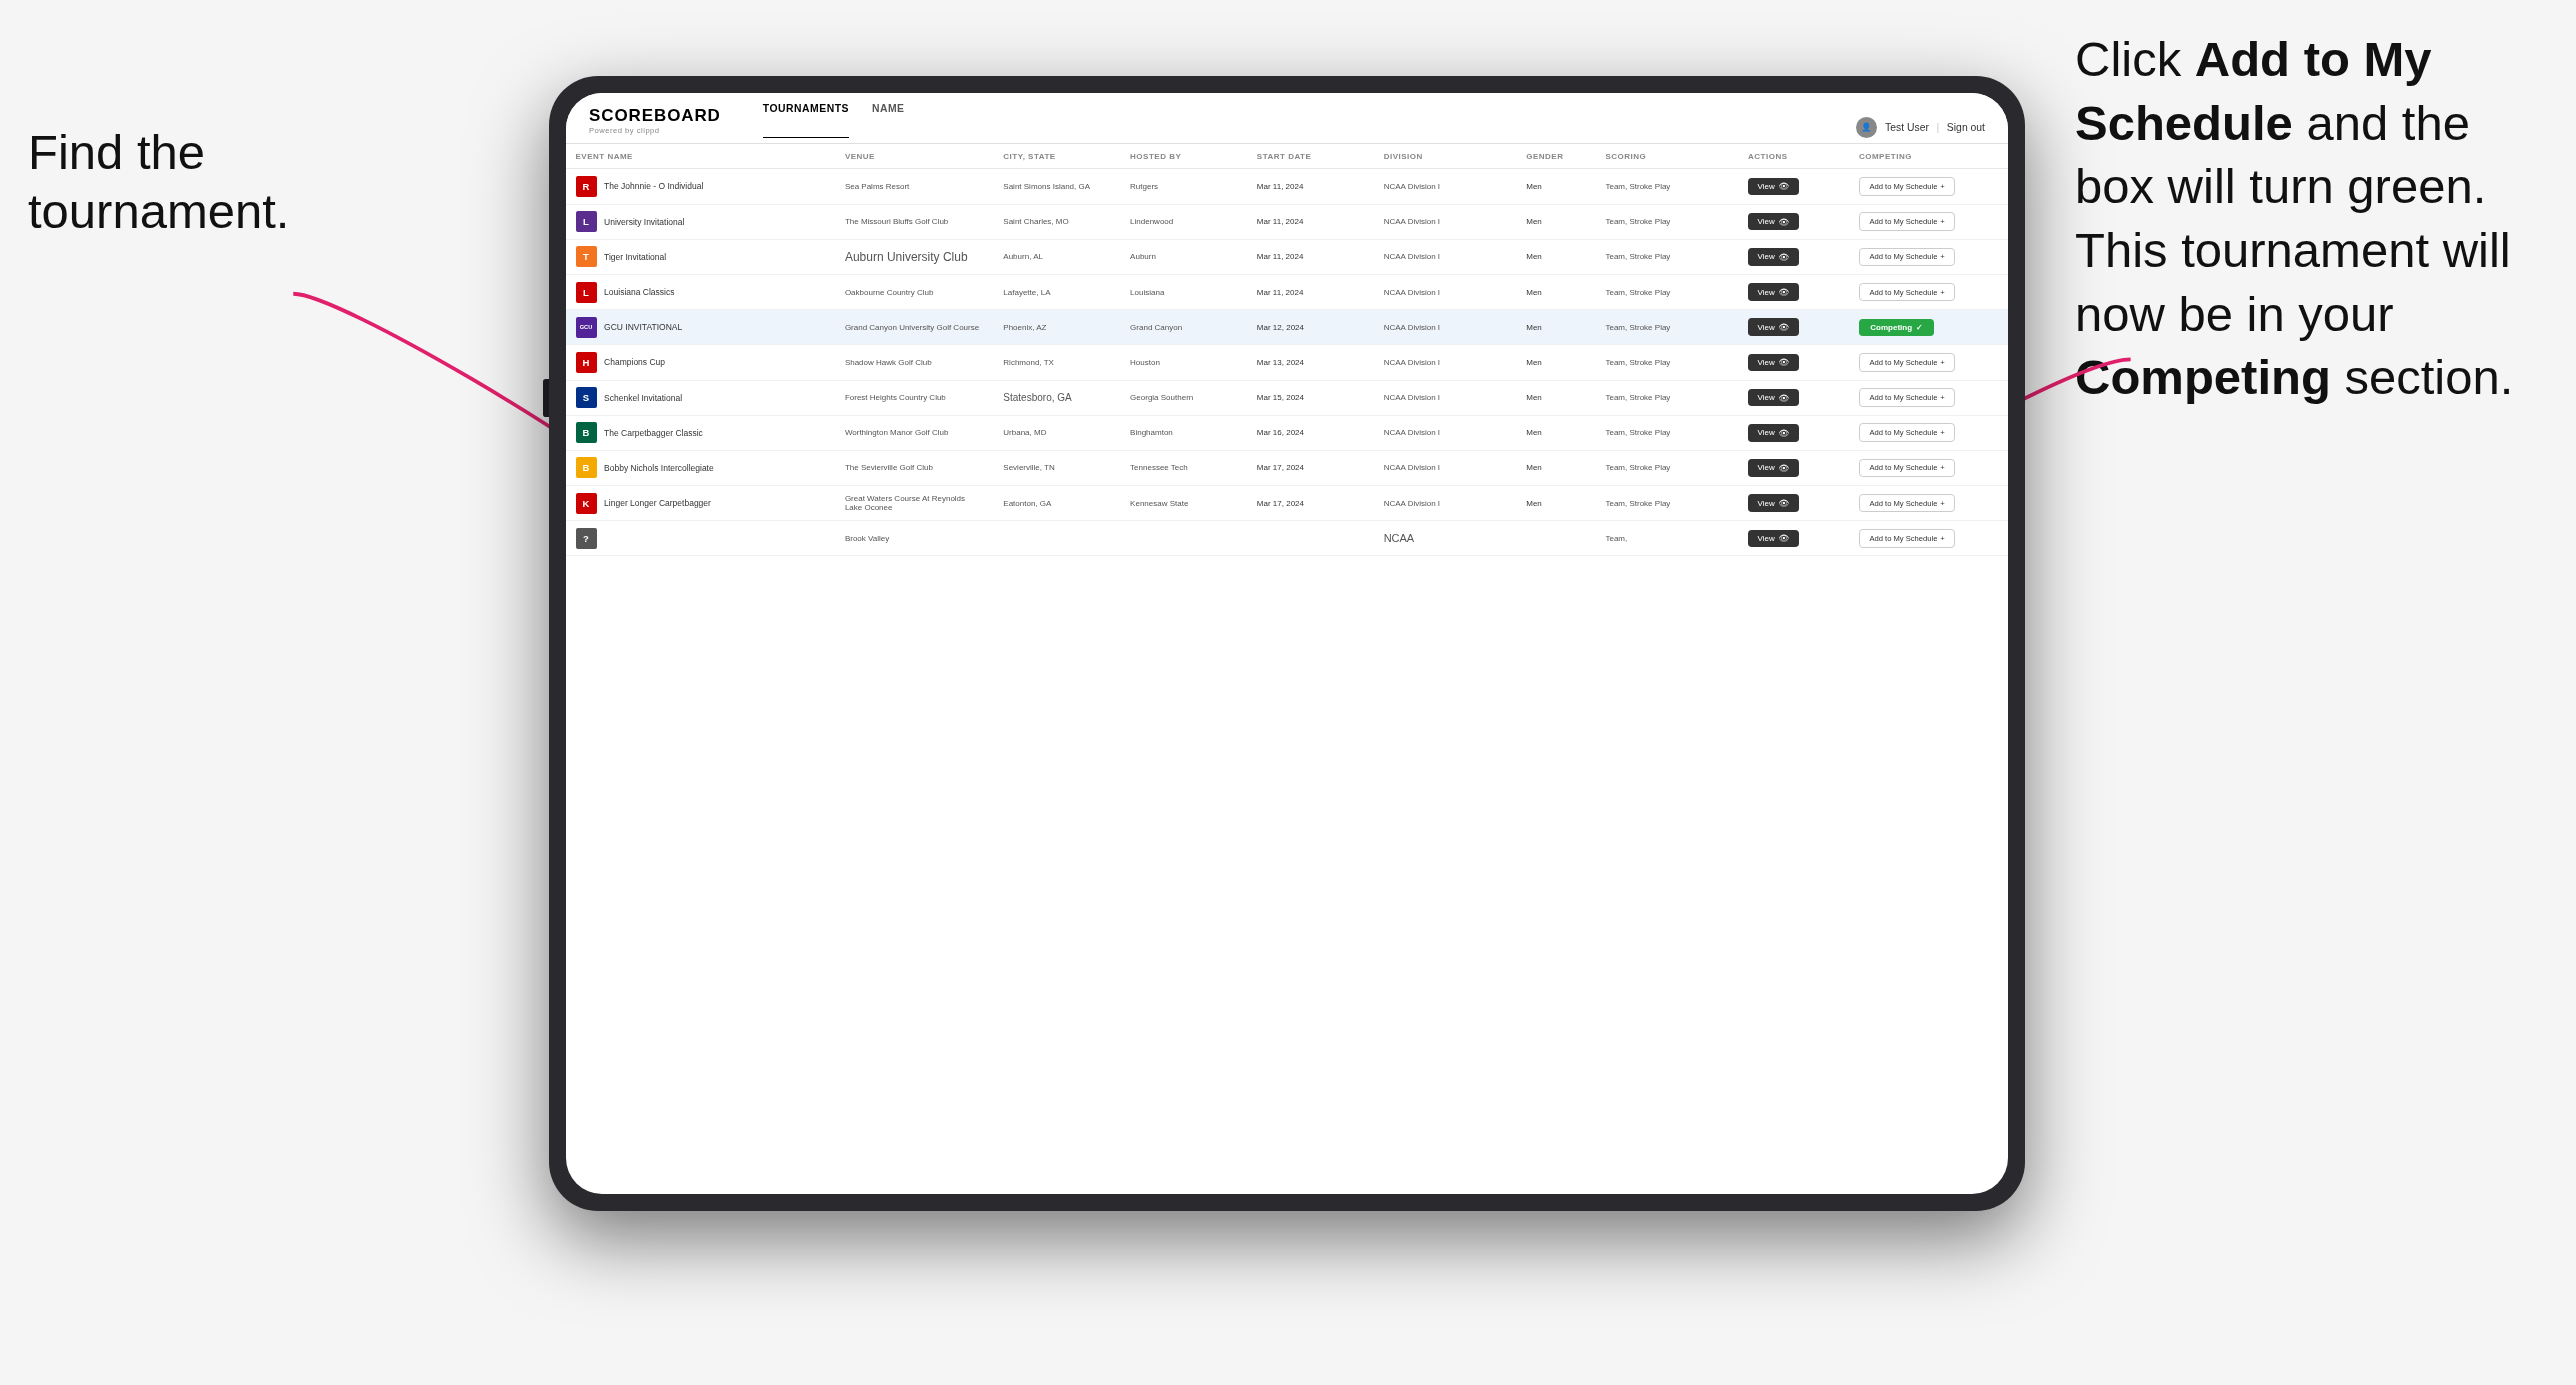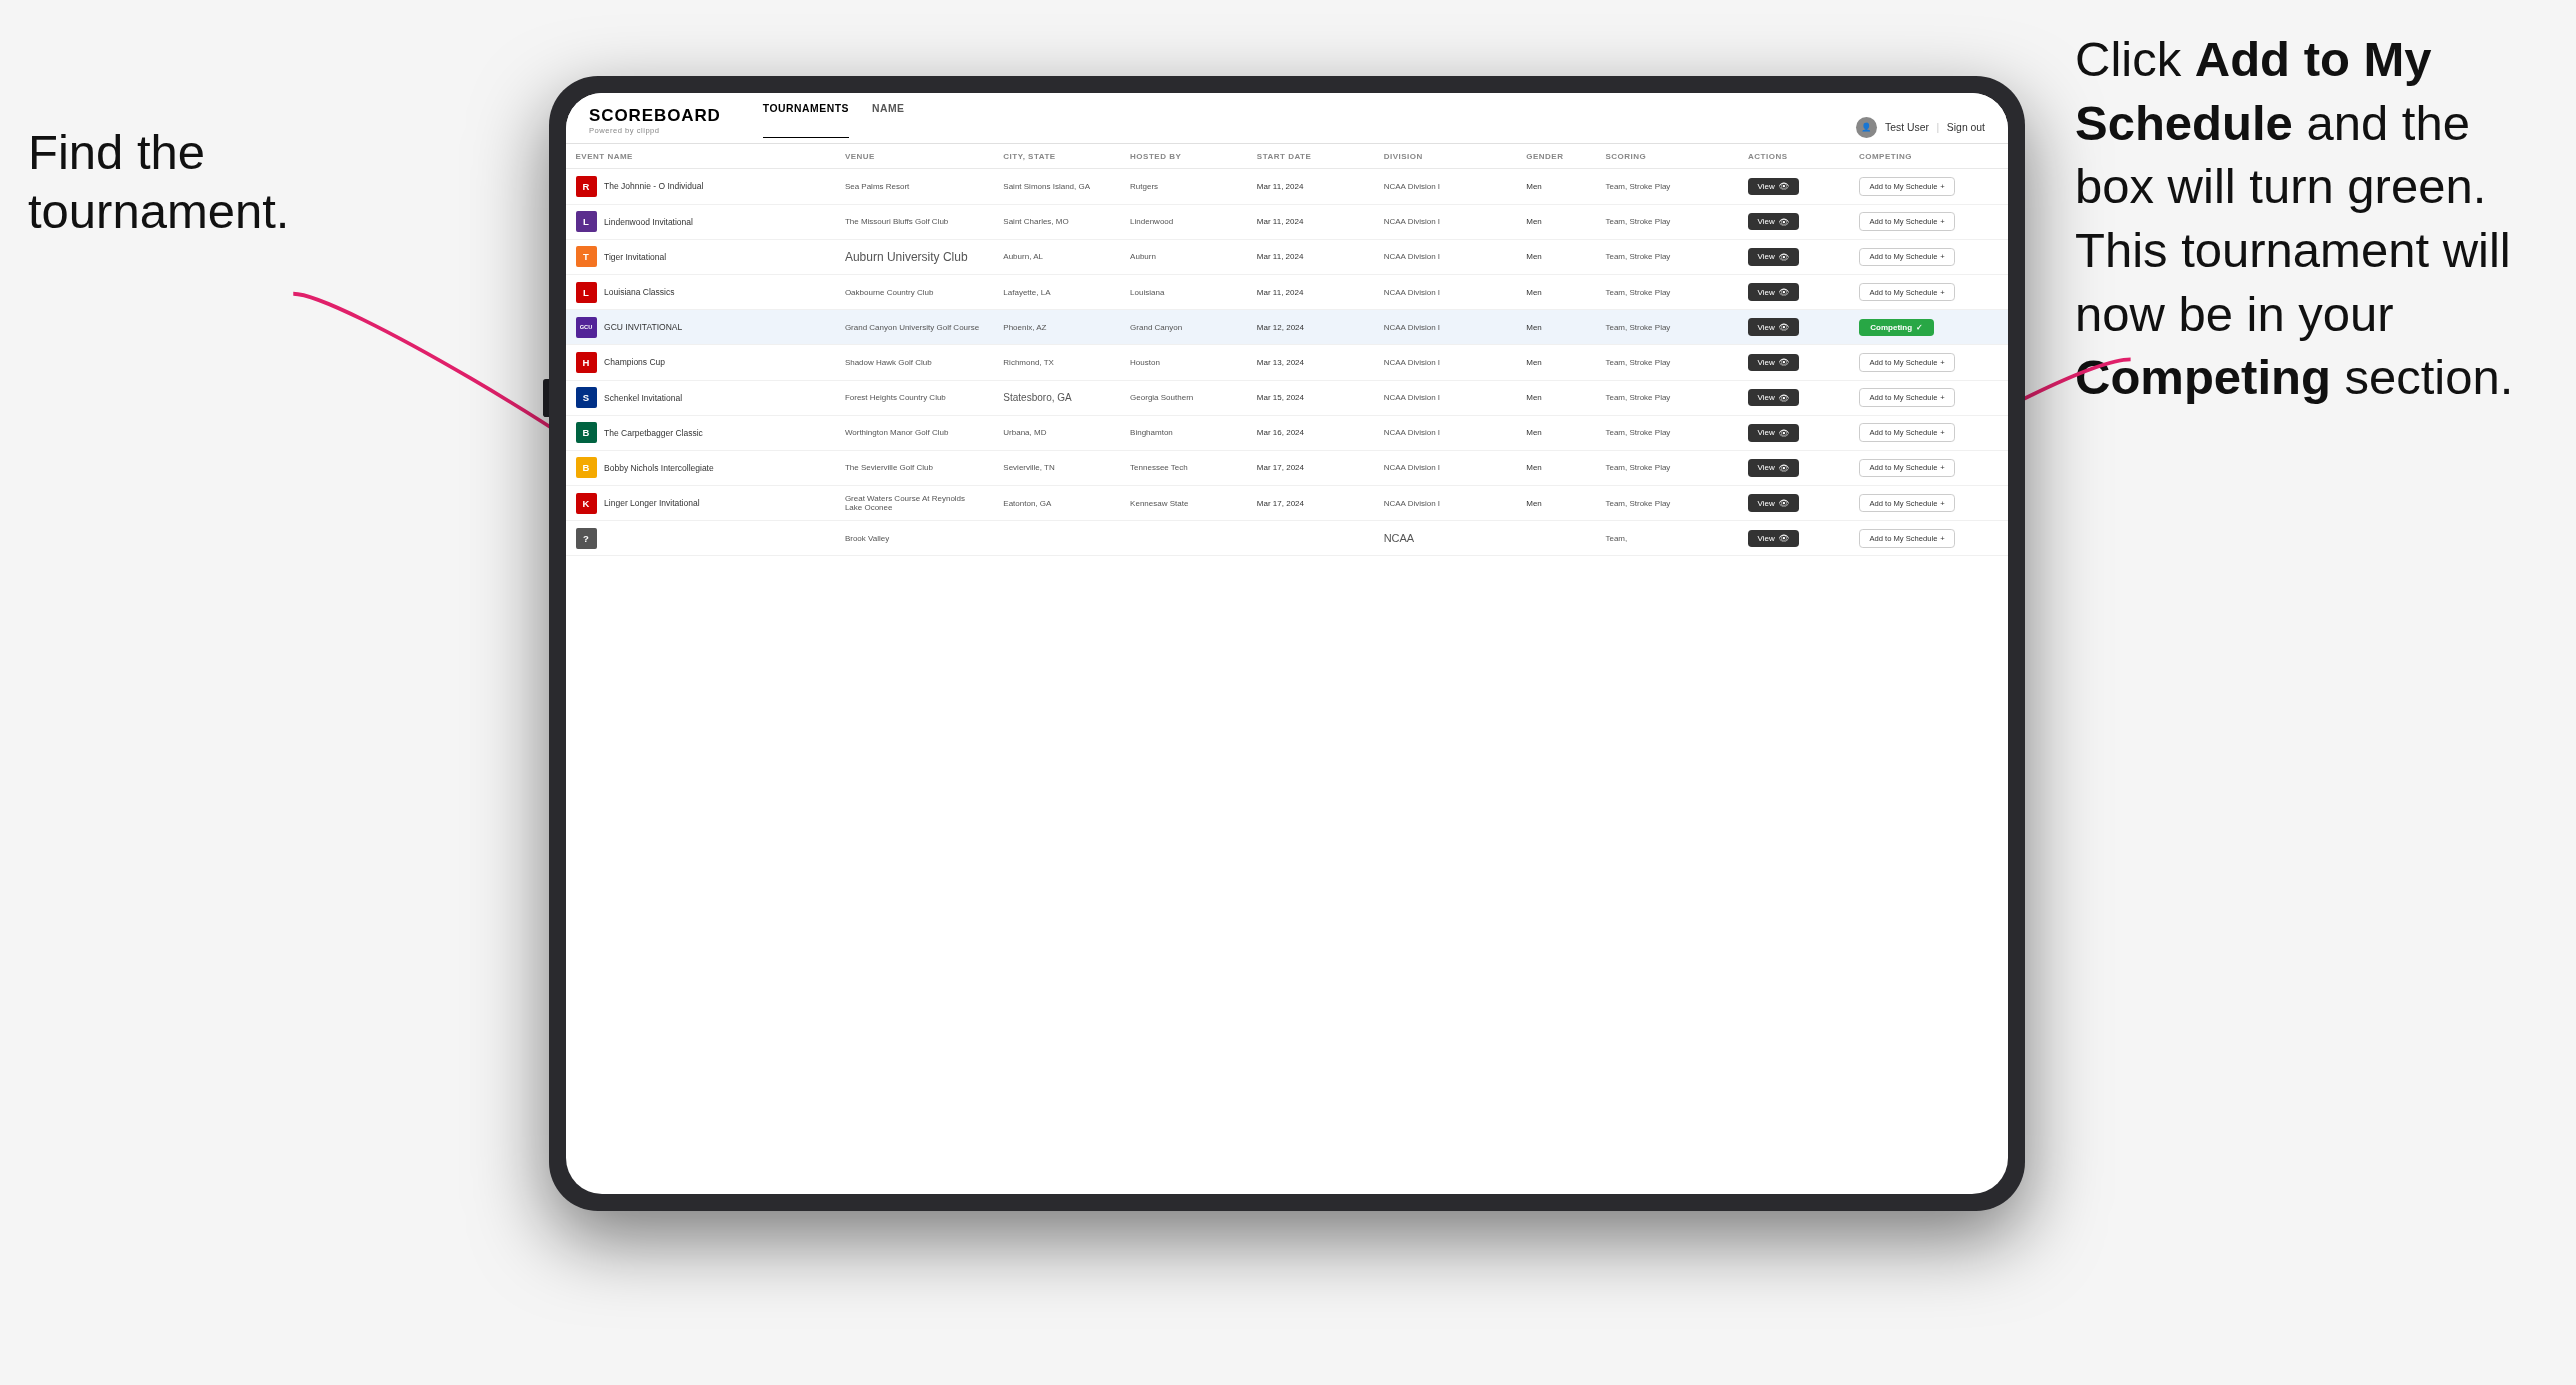--- a/index.html
+++ b/index.html
@@ -387,21 +387,21 @@
                   <span>+</span>
                 </button>
     </td>
   </tr>
             <tr>
     <td class="col-event">
       <div class="event-name-cell">
         <div class="team-logo" style="background:#5b2d8e; color:#fff; font-size:9.5px; font-weight:700; min-width:21px;">
           L
         </div>
-        <span class="event-name-text">Lindenwood Invitational</span>
+        <span class="event-name-text">University Invitational</span>
       </div>
     </td>
     <td class="col-venue" style="font-size:8px; color:#555;">The Missouri Bluffs Golf Club</td>
     <td class="col-city" style="font-size:8px; color:#555;">Saint Charles, MO</td>
     <td class="col-hosted" style="font-size:8px; color:#555;">Lindenwood</td>
     <td class="col-start" style="font-size:8px;">Mar 11, 2024</td>
     <td class="col-division" style="font-size:8px; color:#555;">NCAA Division I</td>
     <td class="col-gender" style="font-size:8px;">Men</td>
     <td class="col-scoring" style="font-size:8px; color:#555;">Team, Stroke Play</td>
     <td class="col-actions">
@@ -619,21 +619,21 @@
                   <span>+</span>
                 </button>
     </td>
   </tr>
             <tr>
     <td class="col-event">
       <div class="event-name-cell">
         <div class="team-logo" style="background:#cc0000; color:#fff; font-size:9.5px; font-weight:700; min-width:21px;">
           K
         </div>
-        <span class="event-name-text">Linger Longer Invitational</span>
+        <span class="event-name-text">Linger Longer Carpetbagger</span>
       </div>
     </td>
     <td class="col-venue" style="font-size:8px; color:#555;">Great Waters Course At Reynolds Lake Oconee</td>
     <td class="col-city" style="font-size:8px; color:#555;">Eatonton, GA</td>
     <td class="col-hosted" style="font-size:8px; color:#555;">Kennesaw State</td>
     <td class="col-start" style="font-size:8px;">Mar 17, 2024</td>
     <td class="col-division" style="font-size:8px; color:#555;">NCAA Division I</td>
     <td class="col-gender" style="font-size:8px;">Men</td>
     <td class="col-scoring" style="font-size:8px; color:#555;">Team, Stroke Play</td>
     <td class="col-actions">

